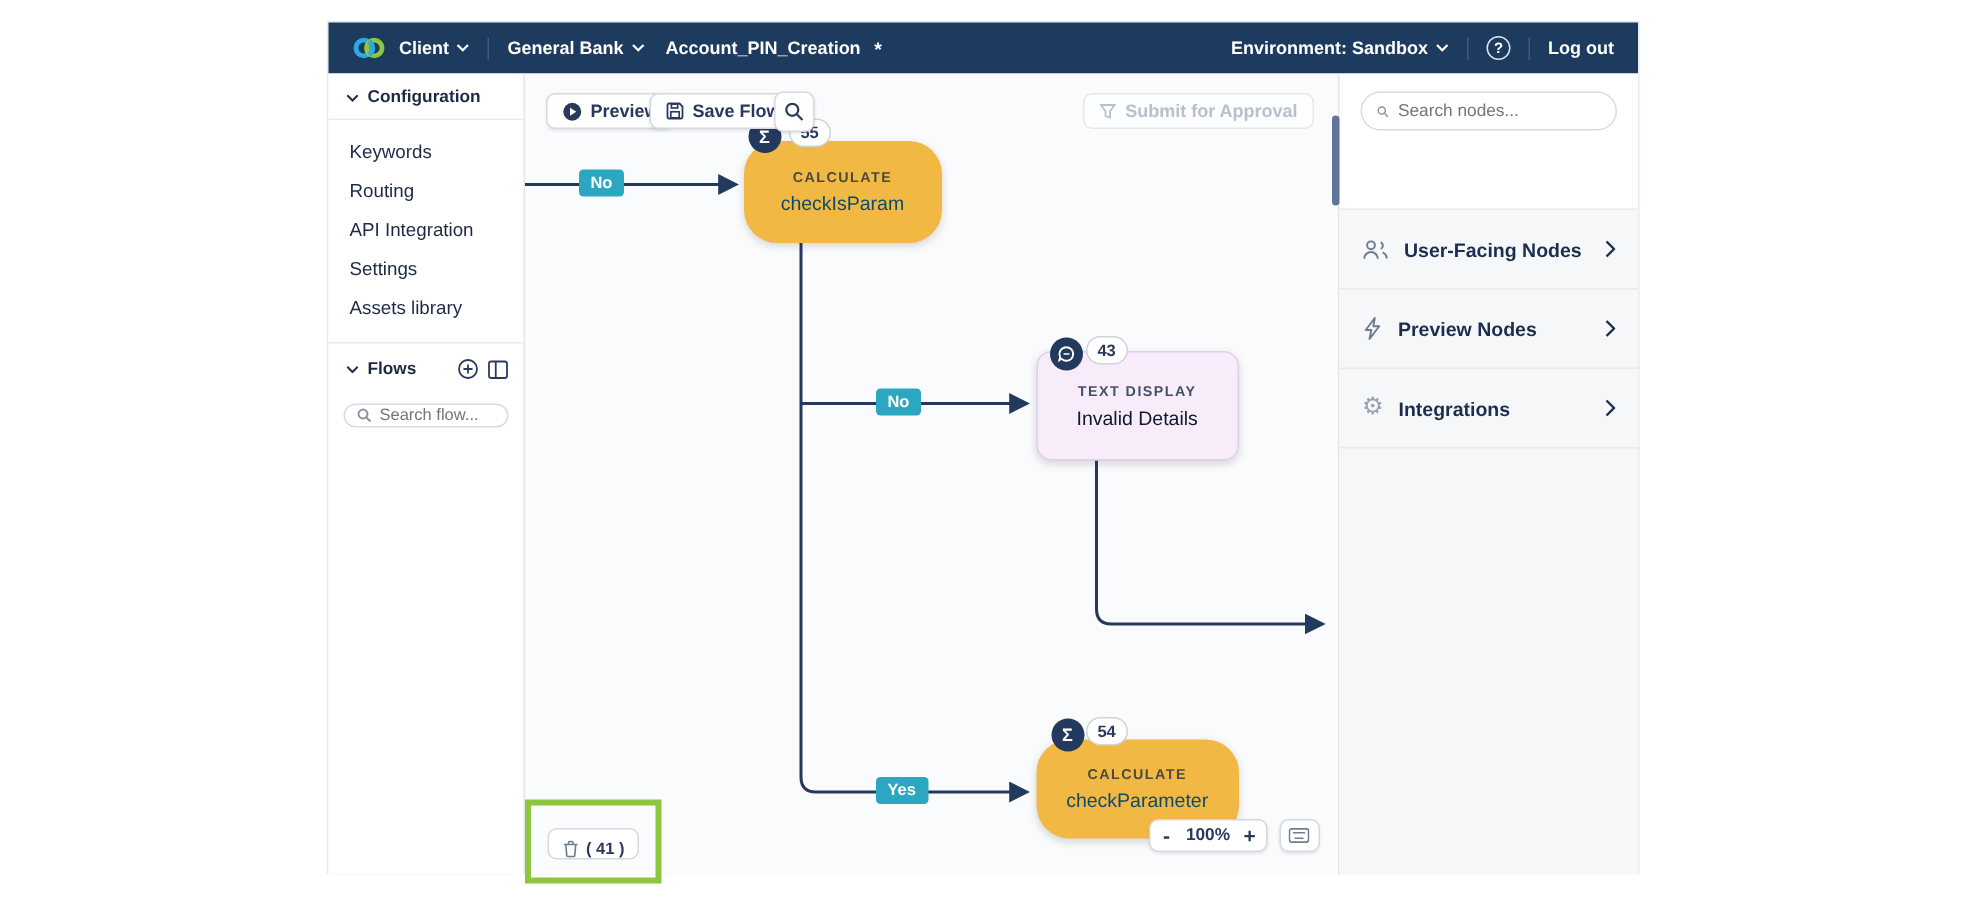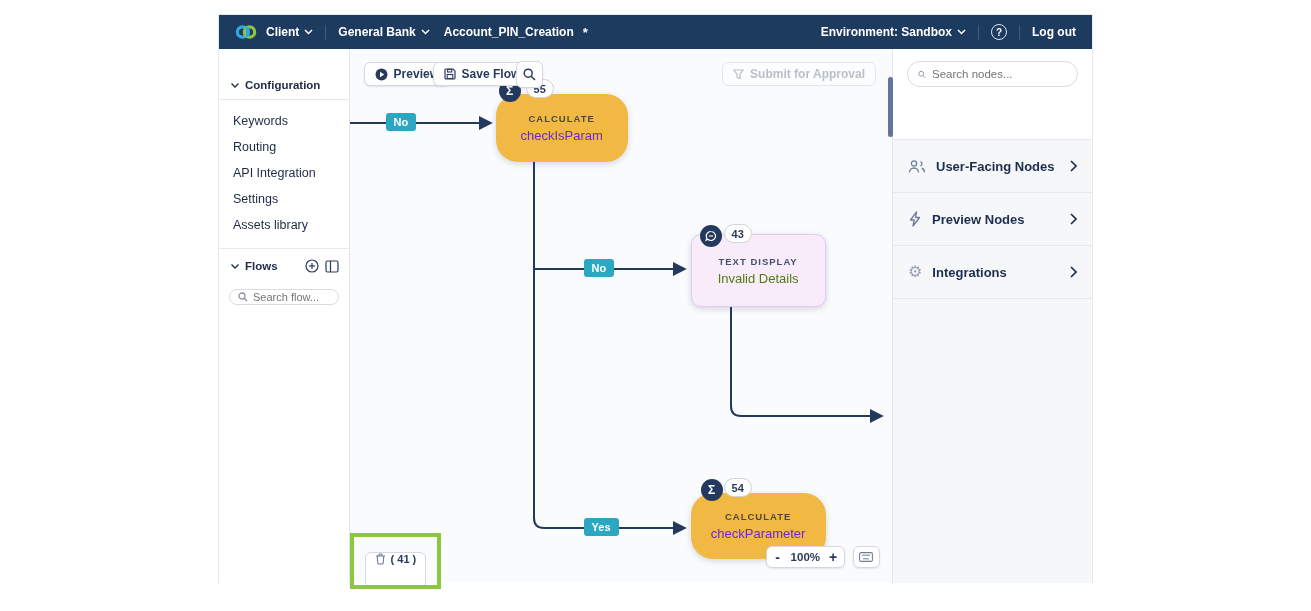--- a/index.html
+++ b/index.html
@@ -20,21 +20,21 @@
     display:inline-flex; align-items:center; justify-content:center; font-size:10px; font-weight:700; }
   .logo { display:inline-flex; margin-right:9px; }
 
   
   .main { display:flex; height:534px; }
 
   
   .sidebar { width:131px; background:#fff; border-right:1px solid #e3e6ea;
     position:relative; color:#1e2a44; }
   .side-head { display:flex; align-items:center; gap:6px; font-size:11.5px; font-weight:700;
-    padding:10px 12px 8px 12px;margin-top:20px; }
+    padding:10px 12px 8px 12px; }
   .side-sep { height:1px; background:#e8eaee; }
   .side-items { padding:8px 0 10px 0; }
   .side-item { font-size:12.5px; padding:6px 14px; cursor:pointer; }
   .flows-head { display:flex; align-items:center; gap:6px; font-size:11.5px; font-weight:700;
     padding:10px 10px 8px 12px; }
   .flows-head .gap { flex:1; }
   .side-search { margin:8px 10px 0 10px; height:16px; border:1px solid #d8dce2; border-radius:11px;
     display:flex; align-items:center; gap:5px; padding:0 8px; background:#fff; }
   .side-search input { border:none; outline:none; width:76px; font-size:11px; color:#49536a;
     font-family:"Liberation Sans", sans-serif; background:transparent; }
@@ -53,46 +53,46 @@
   .sq-btn { position:absolute; width:27px; height:27px; background:#fff; border:1px solid #d5d9df;
     border-radius:6px; display:flex; align-items:center; justify-content:center;
     box-shadow:0 1px 2px rgba(30,40,70,.10); cursor:pointer; z-index:6; }
 
   .node { position:absolute; z-index:3; display:flex; flex-direction:column; align-items:center;
     justify-content:center; gap:4px; box-shadow:0 2px 6px rgba(40,45,70,.18); cursor:pointer; }
   .node .ntype { font-size:9.5px; font-weight:700; letter-spacing:1px; }
   .node .ntitle { font-size:13px; }
   .node-calc { background:#f1b844; border-radius:22px; }
   .node-calc .ntype { color:#4c4a3a; }
-  .node-calc .ntitle { color:#6d28d9; }
+  .node-calc .ntitle { color:#0c4a6e; }
   .node-text { background:#f8ecfb; border:1px solid #e2cdec; border-radius:10px; }
   .node-text .ntype { color:#44506b; }
-  .node-text .ntitle { color:#4d7c0f; }
+  .node-text .ntitle { color:#0f172a; }
 
   .badge-circle { position:absolute; width:22px; height:22px; border-radius:50%; background:#24395e;
     color:#fff; display:flex; align-items:center; justify-content:center; font-size:12px; font-weight:700;
     z-index:4; }
   .badge-pill { position:absolute; height:19px; min-width:28px; padding:0 7px; background:#fff;
     border:1px solid #cfd3da; border-radius:10px; display:flex; align-items:center; justify-content:center;
     font-size:11px; font-weight:700; color:#2b3a5c; z-index:4; }
 
   .edge-label { position:absolute; background:#2ba7c2; color:#fff; font-size:11px; font-weight:700;
     padding:3px 8px; border-radius:3px; z-index:2; cursor:pointer; }
 
   .scroll-thumb { position:absolute; left:538px; top:28px; width:5px; height:60px;
     background:#61759a; border-radius:3px; z-index:7; cursor:grab; }
 
   .zoom-pill { position:absolute; left:416px; top:497px; height:22px; background:#fff;
     border:1px solid #d5d9df; border-radius:6px; display:flex; align-items:center;
     box-shadow:0 1px 2px rgba(30,40,70,.10); z-index:6; }
   .zoom-pill .zbtn { width:22px; text-align:center; font-size:14px; font-weight:700; color:#2b3a5c; cursor:pointer; }
   .zoom-pill .zval { font-size:11.5px; font-weight:700; color:#2b3a5c; padding:0 2px; }
 
-  .trash-btn { position:absolute; left:15px; top:503px; height:36px; background:#fff;
-    border:1px solid #d5d9df; border-radius:6px; display:inline-flex; align-items:flex-start; gap:5px;
+  .trash-btn { position:absolute; left:15px; top:503px; height:21px; background:#fff;
+    border:1px solid #d5d9df; border-radius:6px; display:inline-flex; align-items:flex-end; gap:5px;
     padding:0 9px; font-size:11px; font-weight:700; color:#2b3a5c; z-index:6; cursor:pointer; }
   .kbd-btn { position:absolute; left:503px; top:497px; width:27px; height:22px; background:#fff;
     border:1px solid #d5d9df; border-radius:6px; display:flex; align-items:center; justify-content:center;
     box-shadow:0 1px 2px rgba(30,40,70,.10); z-index:6; cursor:pointer; }
 
   .highlight-box { position:absolute; left:0px; top:484px; width:91px; height:56px;
     border:4px solid #8dc63f; z-index:50; pointer-events:none; }
 
   
   .rightpanel { width:200px; background:#fff; border-left:1px solid #e3e6ea; position:relative; }

